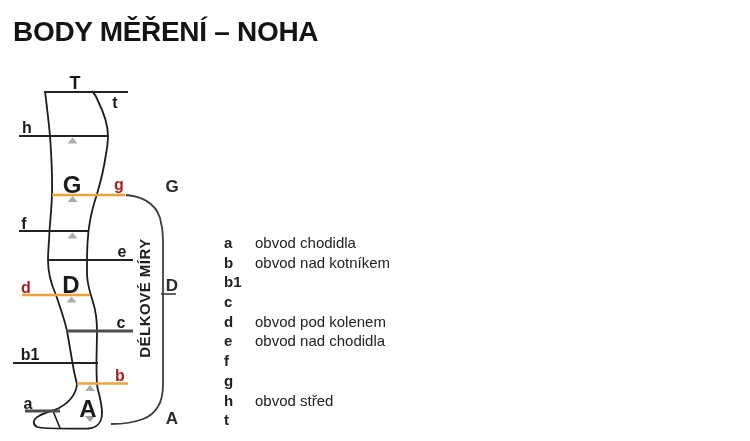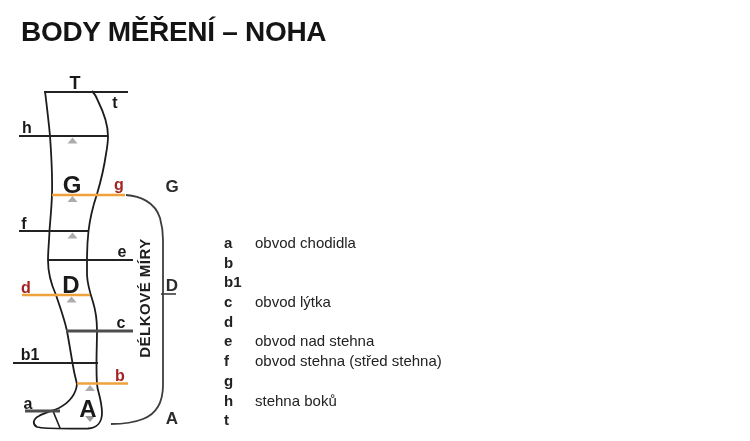--- a/index.html
+++ b/index.html
@@ -1,21 +1,21 @@
 <!DOCTYPE html>
 <html><head>
 <meta charset="utf-8">
 <style>
   html,body{margin:0;padding:0;}
   body{
     width:750px;height:441px;position:relative;background:#ffffff;
     font-family:"Liberation Sans", sans-serif;color:#1a1a1a;overflow:hidden;
   }
   .page-title{
-    position:absolute;left:21px;top:16px;
+    position:absolute;left:13px;top:16px;
     font-size:28px;font-weight:700;letter-spacing:-0.3px;color:#141414;
     white-space:nowrap;
   }
   .diagram-svg{position:absolute;left:0;top:0;}
   .legend{
     position:absolute;left:224px;top:233px;
     font-size:15px;line-height:19.7px;color:#222;
   }
   .legend-row{display:flex;height:19.7px;align-items:center;}
   .legend-key{width:31px;font-weight:700;flex:0 0 31px;}
@@ -116,42 +116,42 @@
   <text class="t-vertical" x="0" y="0" text-anchor="middle" transform="translate(150,298) rotate(-90)">DÉLKOVÉ MÍRY</text>
 </svg>
 
 <div class="legend">
   <div class="legend-row">
     <span class="legend-key">a</span>
     <span class="legend-desc">obvod chodidla</span>
   </div>
   <div class="legend-row">
     <span class="legend-key">b</span>
+    <span class="legend-desc">obvod nad kotníkem</span>
   </div>
   <div class="legend-row">
     <span class="legend-key">b1</span>
   </div>
   <div class="legend-row">
     <span class="legend-key">c</span>
-    <span class="legend-desc">obvod lýtka</span>
   </div>
   <div class="legend-row">
     <span class="legend-key">d</span>
+    <span class="legend-desc">obvod pod kolenem</span>
   </div>
   <div class="legend-row">
     <span class="legend-key">e</span>
-    <span class="legend-desc">obvod nad stehna</span>
+    <span class="legend-desc">obvod nad chodidla</span>
   </div>
   <div class="legend-row">
     <span class="legend-key">f</span>
-    <span class="legend-desc">obvod stehna (střed stehna)</span>
   </div>
   <div class="legend-row">
     <span class="legend-key">g</span>
   </div>
   <div class="legend-row">
     <span class="legend-key">h</span>
-    <span class="legend-desc">stehna boků</span>
+    <span class="legend-desc">obvod střed</span>
   </div>
   <div class="legend-row">
     <span class="legend-key">t</span>
   </div>
 </div>
 
 </body></html>

